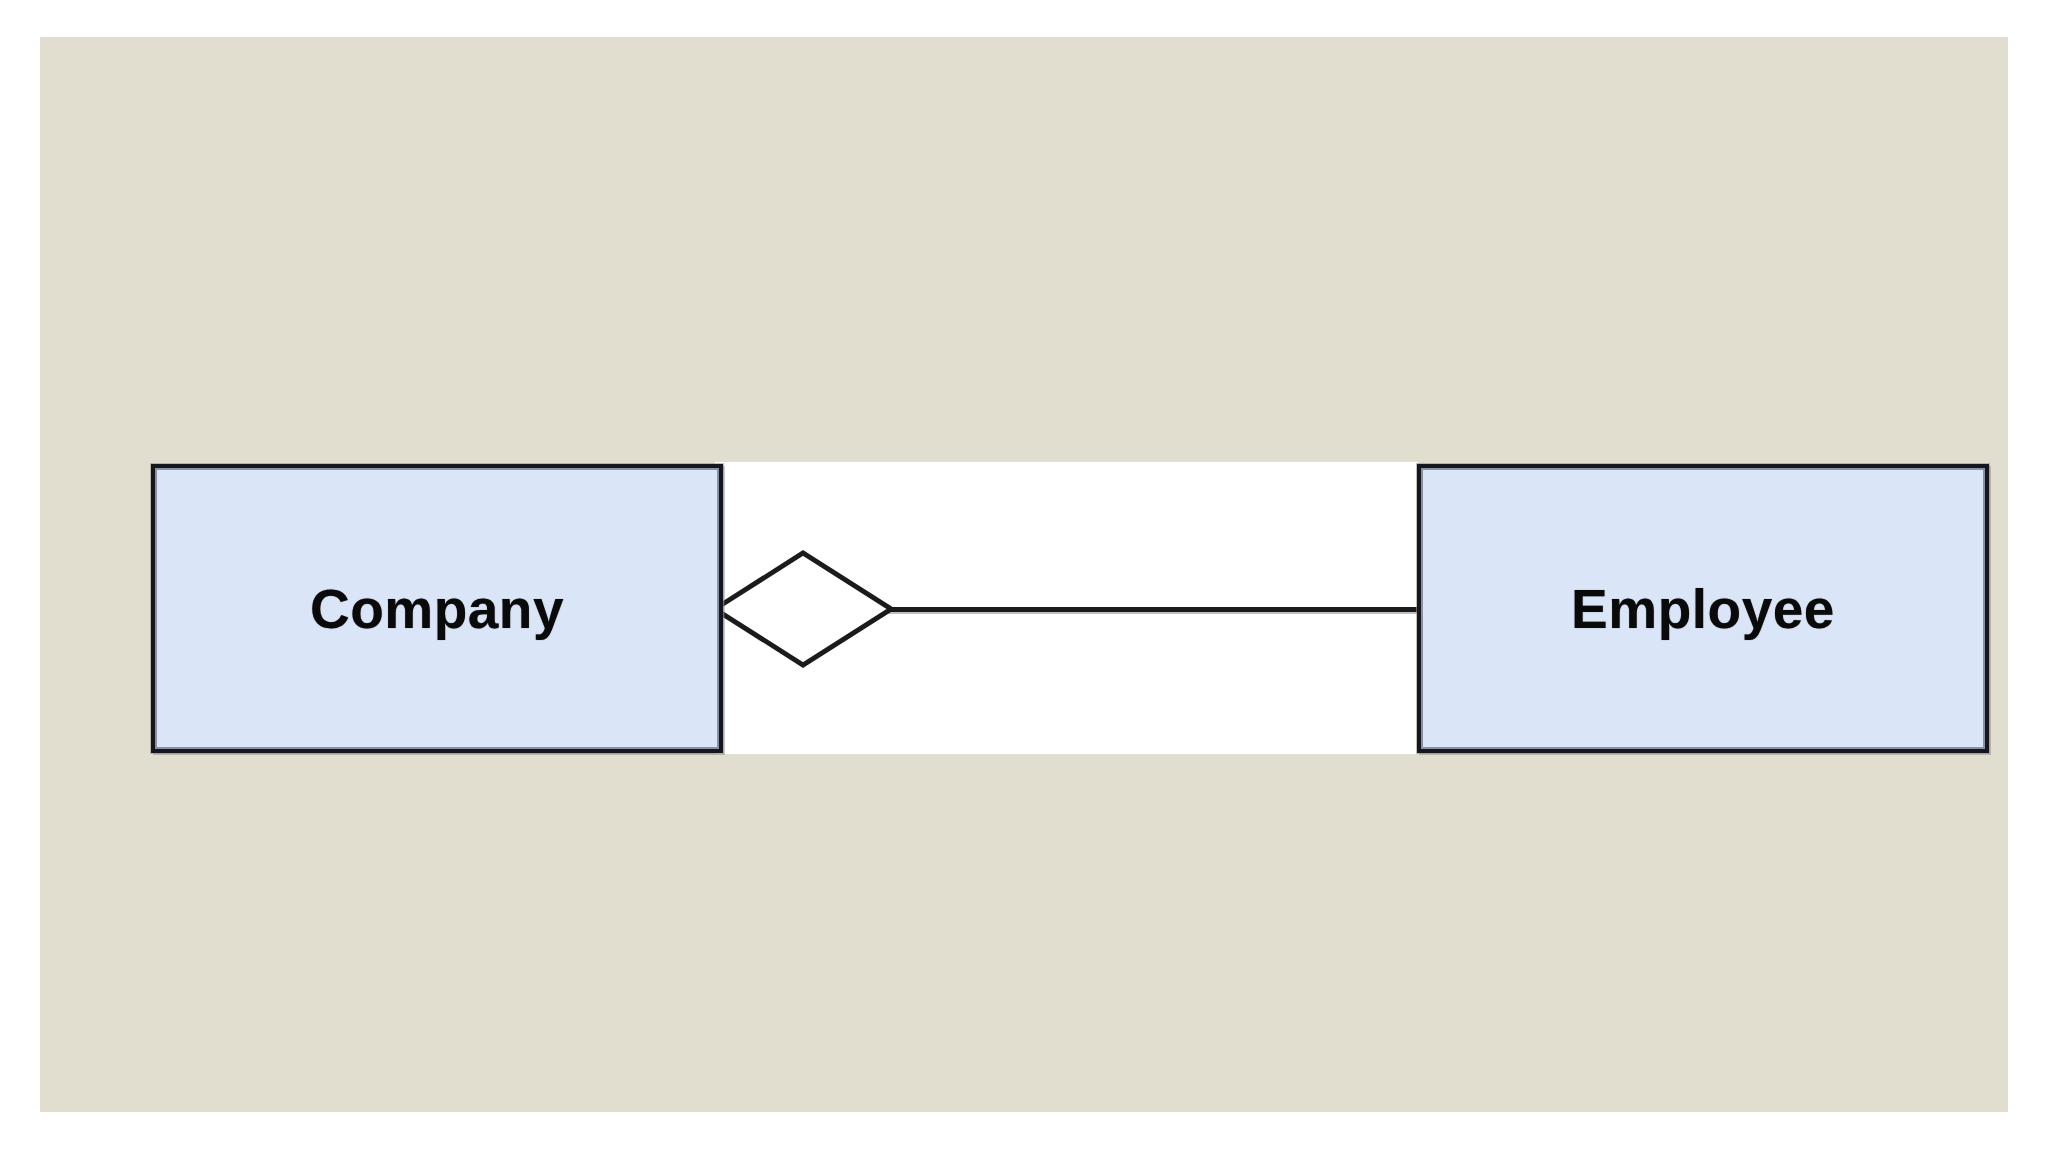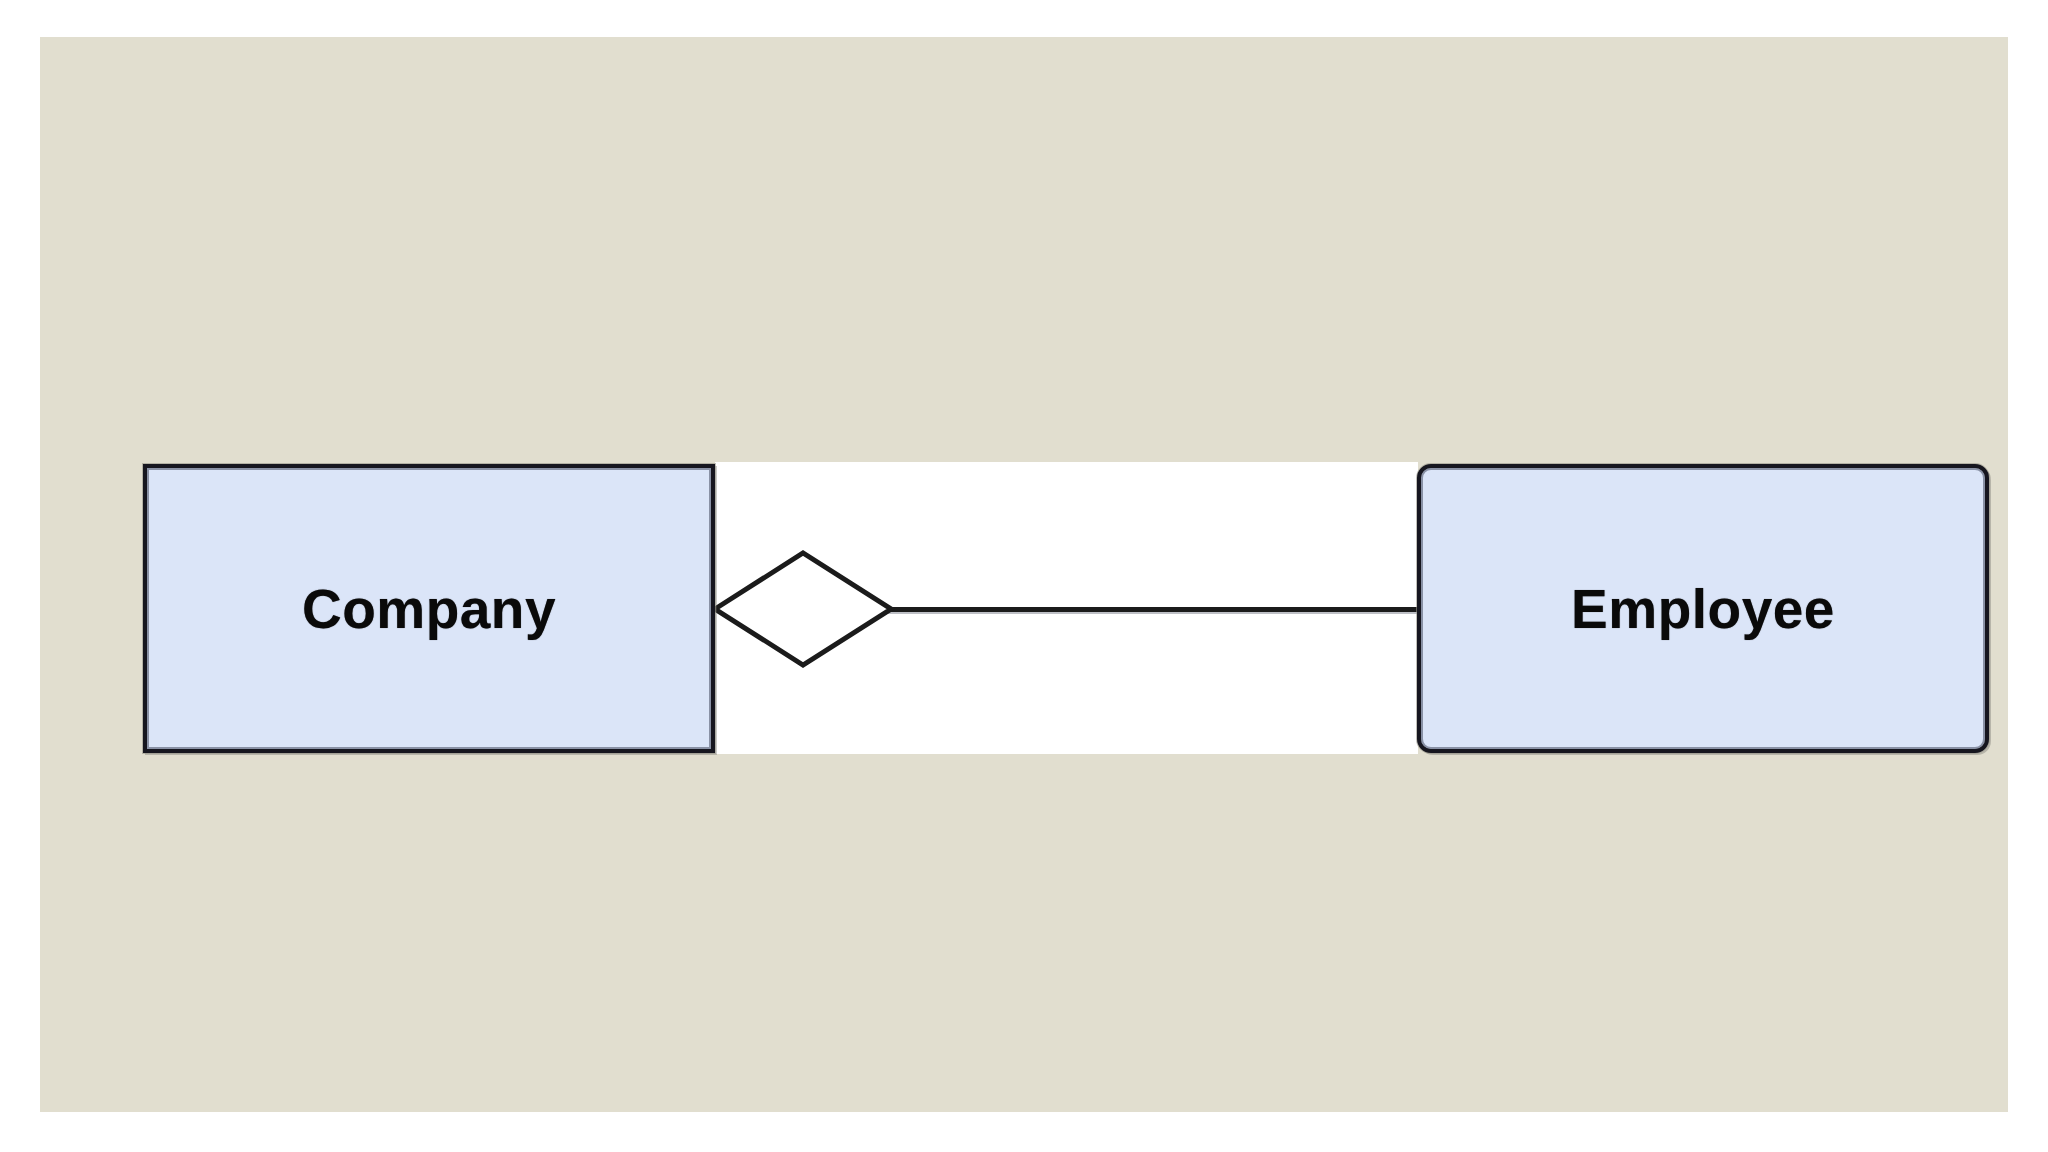--- a/index.html
+++ b/index.html
@@ -61,22 +61,22 @@
     border: 4px solid var(--entity-border);
     box-shadow:
       inset 0 0 0 2px var(--entity-inner-edge),
       0 0 0 1px var(--entity-outer-edge),
       2px 2px 0 rgba(105, 105, 100, 0.35);
     display: flex;
     align-items: center;
     justify-content: center;
   }
 
-  .entity--company  { left: 103px; }
-  .entity--employee { left: 1377px; border-radius: 14px; }
+  .entity--company  { left: 111px; }
+  .entity--employee { left: 1377px; }
 
   .entity__label {
     font-size: 55px;
     font-weight: 700;
     color: var(--label-color);
     letter-spacing: 0.5px;
     text-shadow: 0 0 1px rgba(0,0,0,0.55);
     white-space: nowrap;
   }
 

